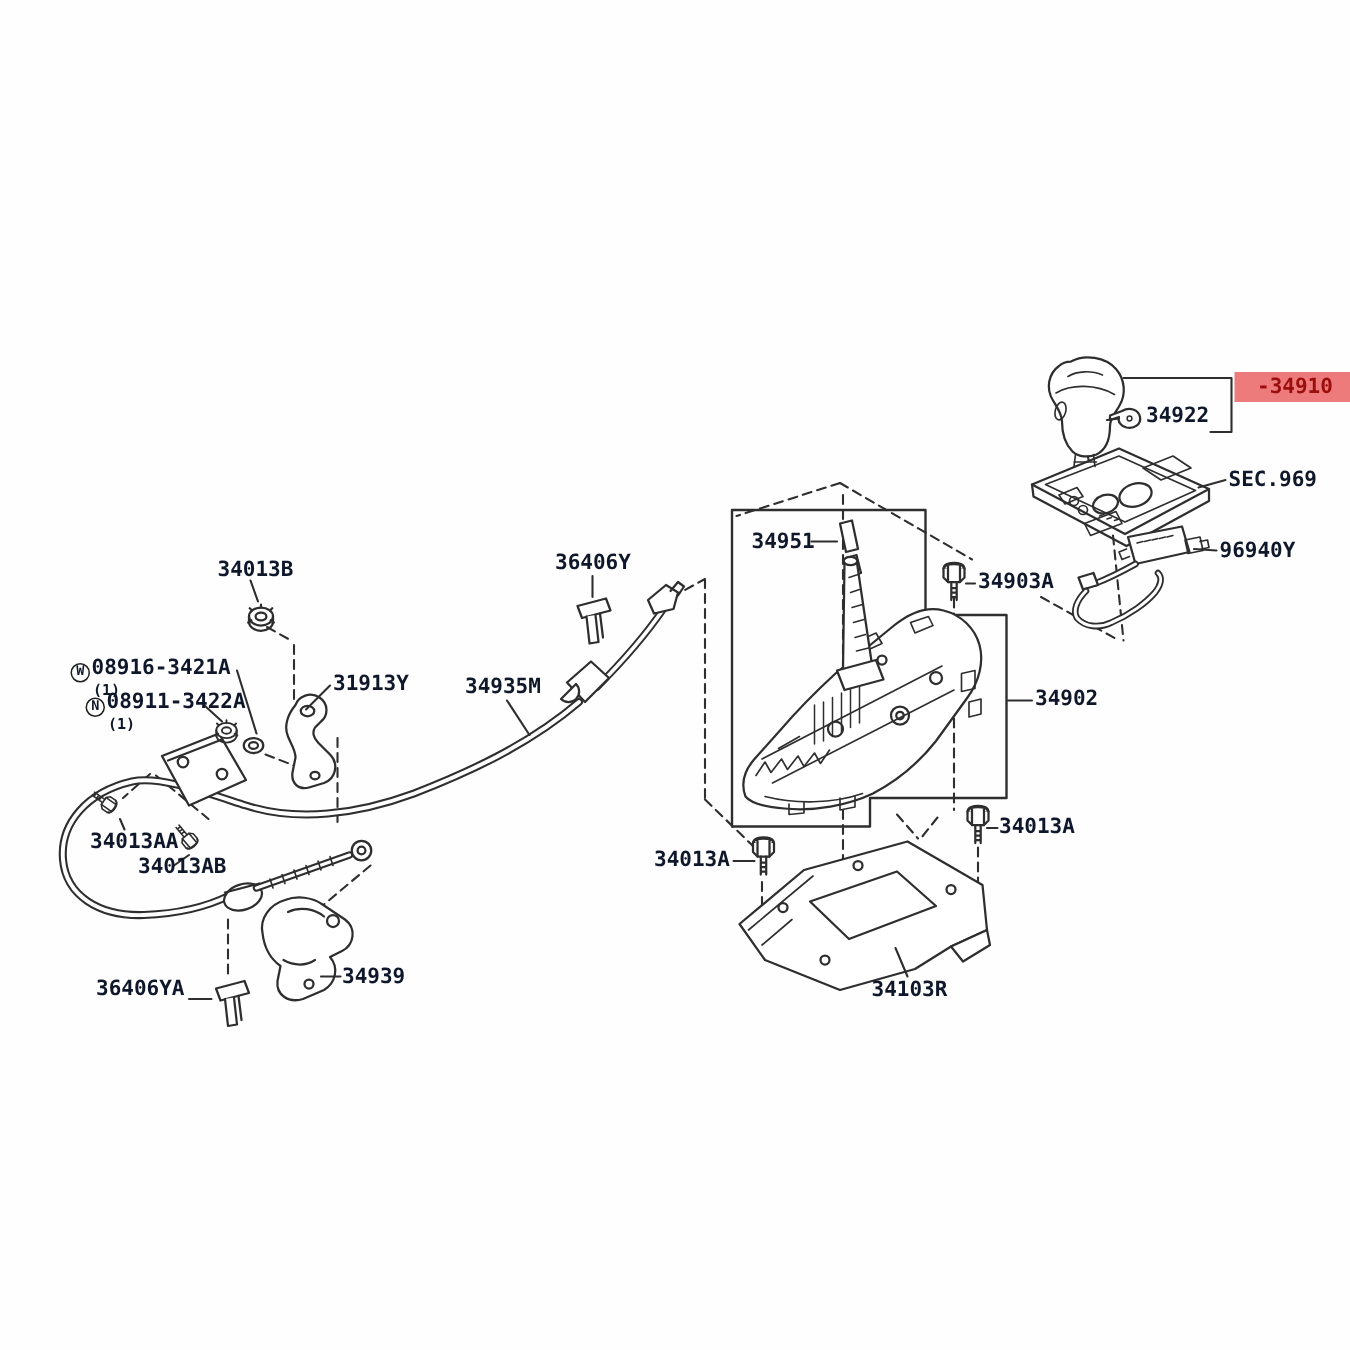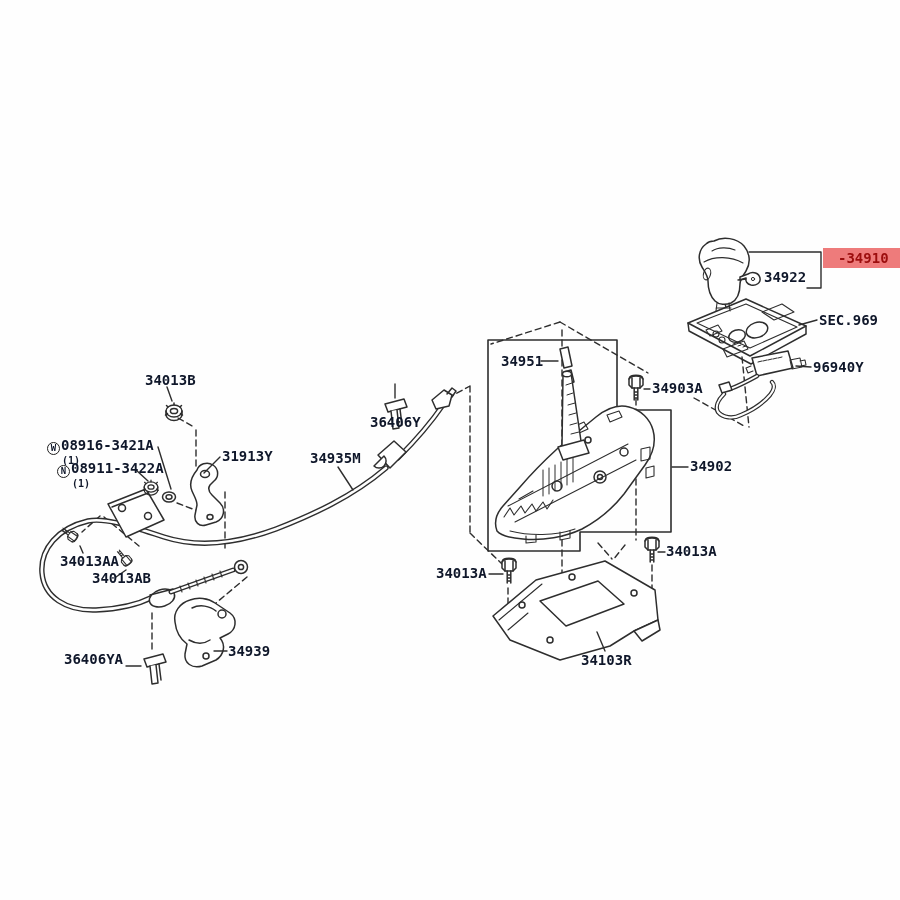--- a/index.html
+++ b/index.html
@@ -240,21 +240,21 @@
 </svg>
 
 <div id="labels-layer">
       <div class="part-label hl" style="left: 823px; top: 248px;"><span>-34910</span></div>
       <div class="part-label" style="left: 764px; top: 270px;"><span>34922</span></div>
       <div class="part-label" style="left: 819px; top: 313px;"><span>SEC.969</span></div>
       <div class="part-label" style="left: 813px; top: 360px;"><span>96940Y</span></div>
       <div class="part-label" style="left: 501px; top: 354px; text-align: center;"><span>34951</span></div>
       <div class="part-label" style="left: 652px; top: 381px;"><span>34903A</span></div>
       <div class="part-label" style="left: 690px; top: 459px;"><span>34902</span></div>
-      <div class="part-label" style="left: 370px; top: 368px; margin-top: 47px;"><span>36406Y</span></div>
+      <div class="part-label" style="left: 370px; top: 368px;"><span>36406Y</span></div>
       <div class="part-label" style="left: 145px; top: 373px;"><span>34013B</span></div>
       <div class="part-label" style="left: 47px; top: 438px;"><span class="sym">W</span><span>08916-3421A</span><div class="qty">(1)</div></div>
       <div class="part-label" style="left: 30px; top: 461px; margin-left: 27px;"><span class="sym">N</span><span>08911-3422A</span><div class="qty">(1)</div></div>
       <div class="part-label" style="left: 222px; top: 449px;"><span>31913Y</span></div>
       <div class="part-label" style="left: 310px; top: 451px;"><span>34935M</span></div>
       <div class="part-label" style="left: 60px; top: 554px;"><span>34013AA</span></div>
       <div class="part-label" style="left: 92px; top: 571px;"><span>34013AB</span></div>
       <div class="part-label" style="left: 64px; top: 652px;"><span>36406YA</span></div>
       <div class="part-label" style="left: 228px; top: 644px; text-align: center;"><span>34939</span></div>
       <div class="part-label" style="left: 436px; top: 566px;"><span>34013A</span></div>

